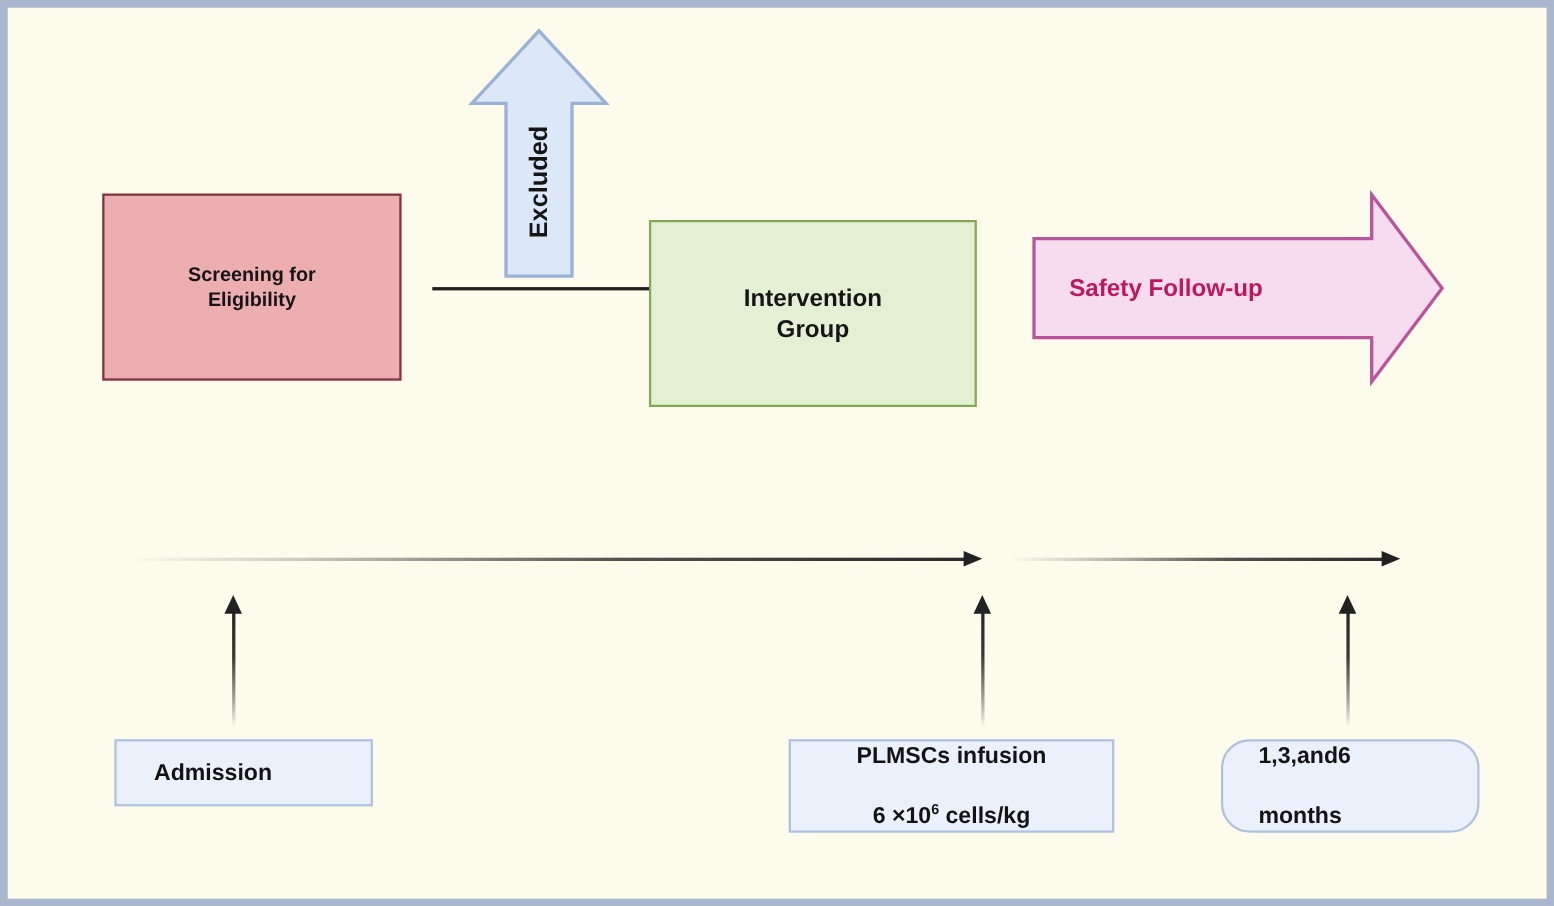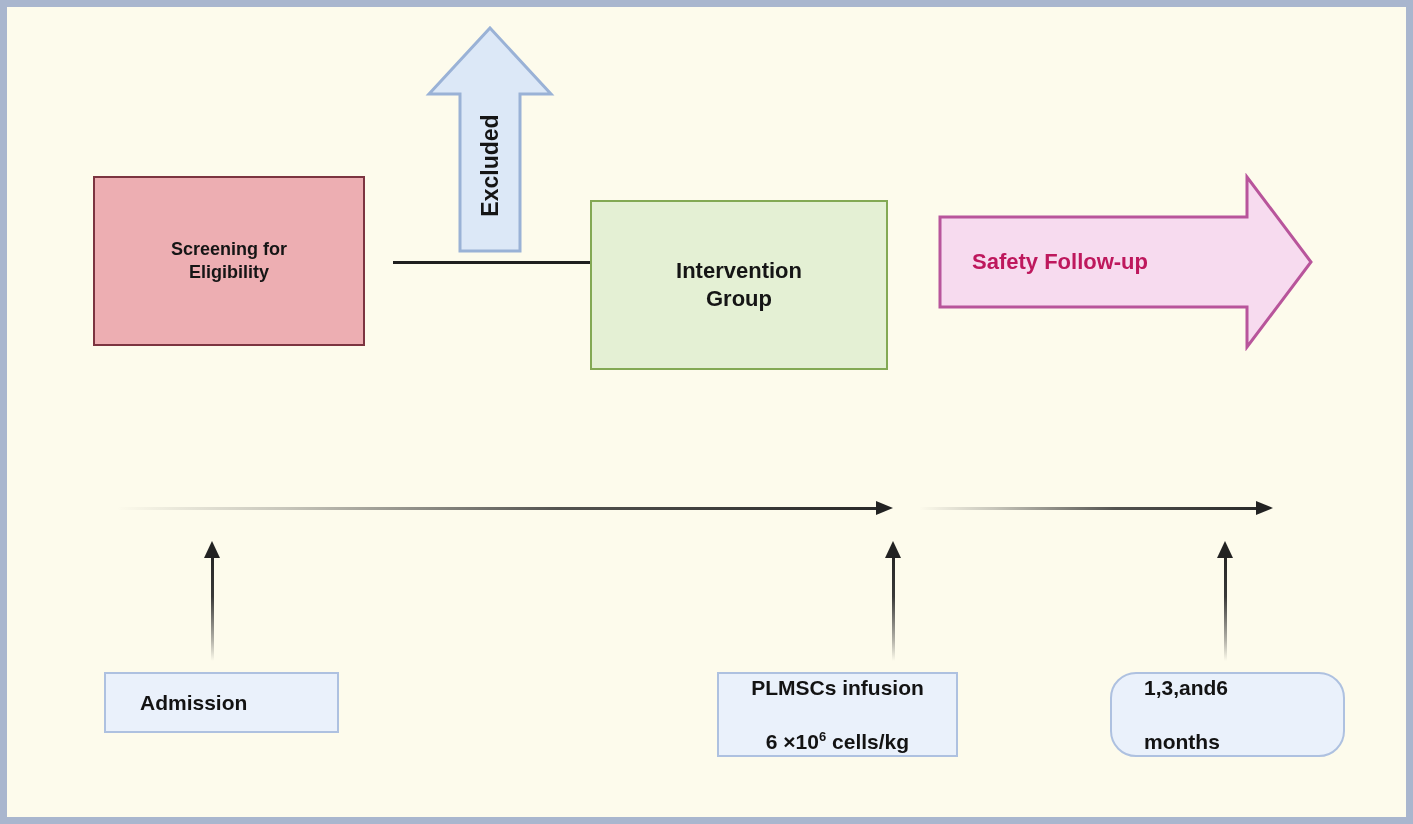--- a/index.html
+++ b/index.html
@@ -158,21 +158,21 @@
   }
   #admission-box {
     left: 97px; top: 665px;
     width: 235px; height: 61px;
     padding-left: 34px;
     justify-content: flex-start;
     text-align: left;
   }
   #infusion-box {
     left: 710px; top: 665px;
-    width: 241px; height: 85px;
+    width: 296px; height: 85px;
     justify-content: center;
     text-align: center;
   }
   #months-box {
     left: 1103px; top: 665px;
     width: 235px; height: 85px;
     padding-left: 32px;
     justify-content: flex-start;
     text-align: left;
     border-radius: 26px;

